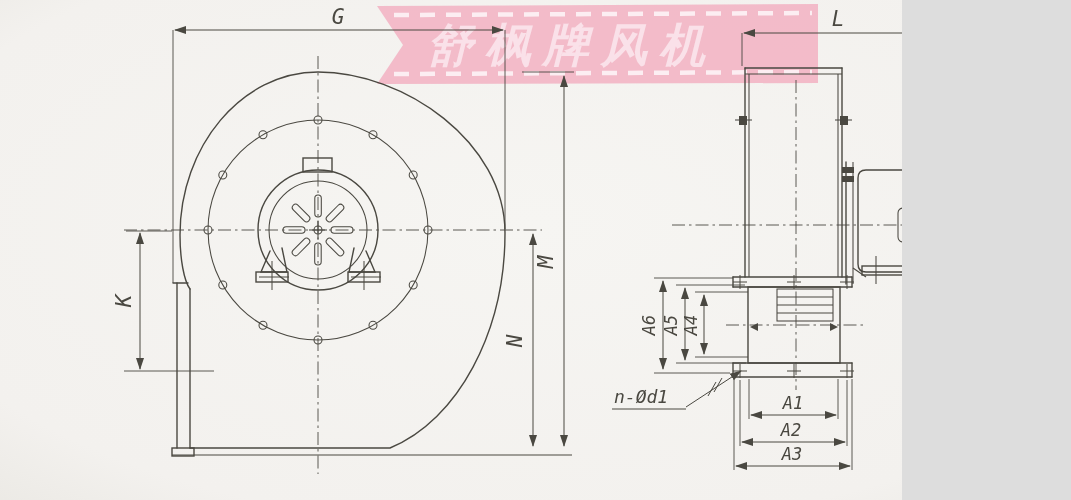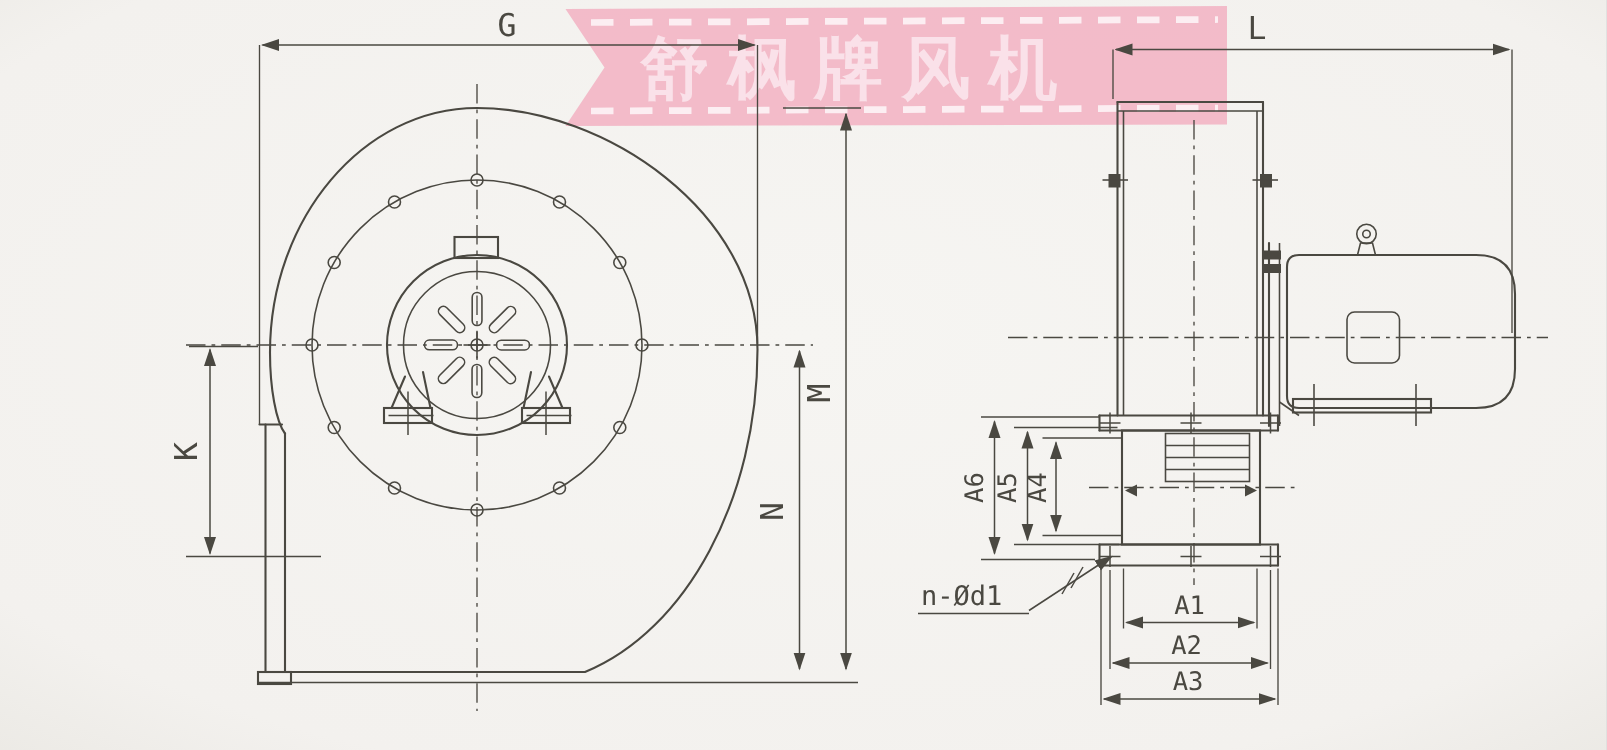--- a/index.html
+++ b/index.html
@@ -3,22 +3,23 @@
 <meta charset="utf-8">
 <style>
   :root{
     --background:#f4f2ef;
     --line:#4a4841;
     --banner:#f2b6c5;
     --banner-text:#fbe4eb;
   }
   html,body{margin:0;padding:0;background:#ddd;}
   .stage{
-    position:relative;width:1071px;height:500px;overflow:hidden;
+    position:relative;width:902px;height:500px;overflow:hidden;
     font-family:"DejaVu Sans","Liberation Sans",sans-serif;
+    font-style:italic;
   }
   svg{display:block}
   .ln{stroke:var(--line);stroke-width:1.4;fill:none;stroke-linecap:round;}
   .thin{stroke:var(--line);stroke-width:1.05;fill:none;}
   .dim{stroke:var(--line);stroke-width:1;fill:none;}
   .ext{stroke:var(--line);stroke-width:0.9;fill:none;}
   .cl{stroke:var(--line);stroke-width:0.9;fill:none;stroke-dasharray:13 4 2.5 4;}
   .fillDark{fill:var(--line);stroke:none;}
   .cross line{stroke:var(--line);stroke-width:1;}
   text.dimlab{

